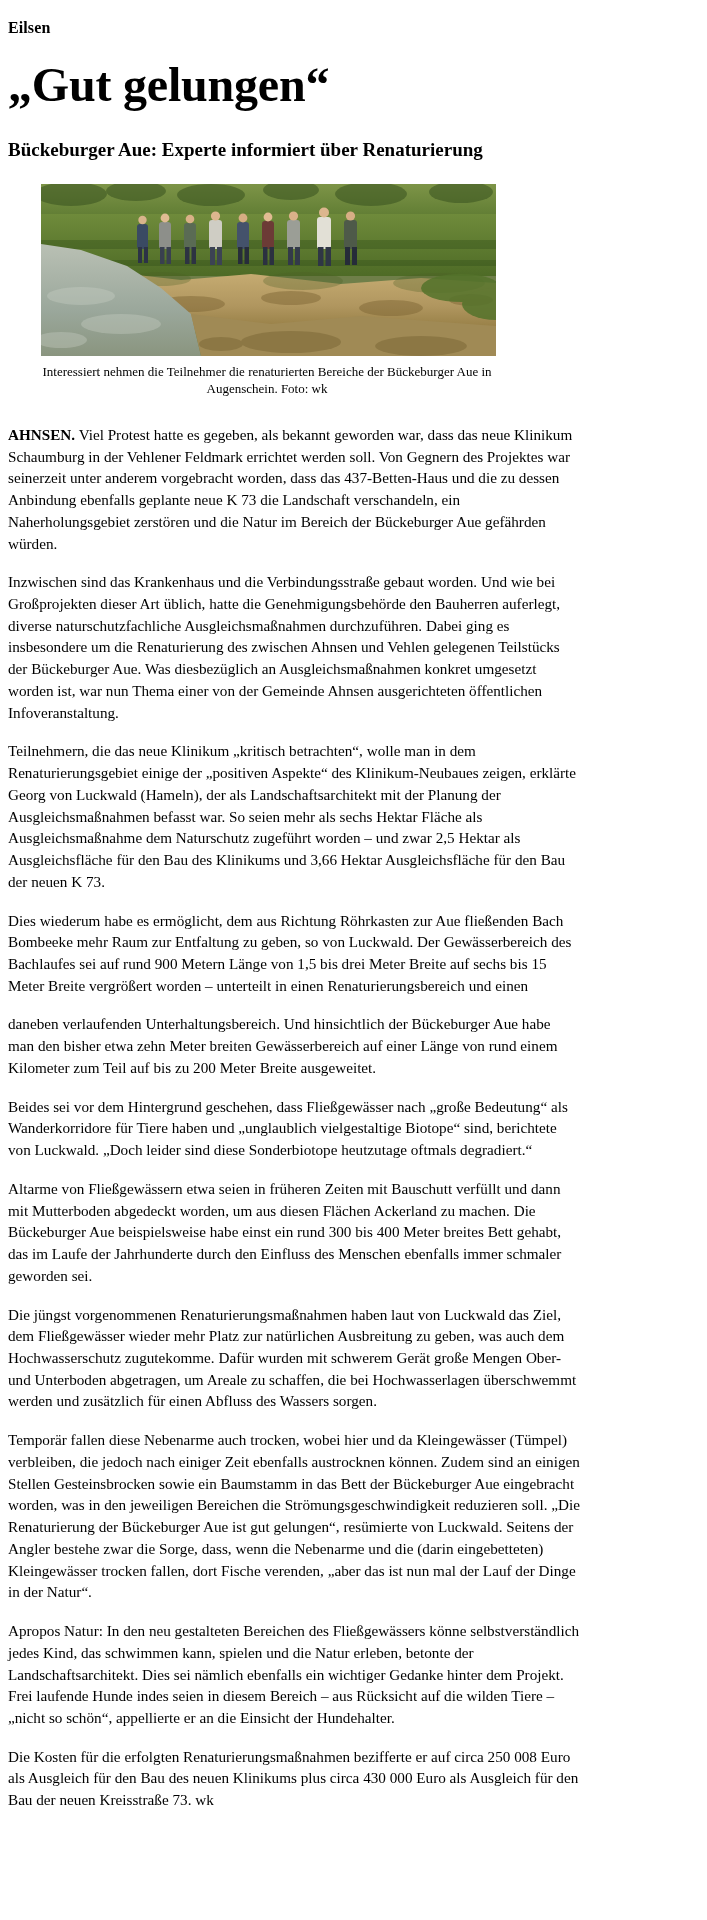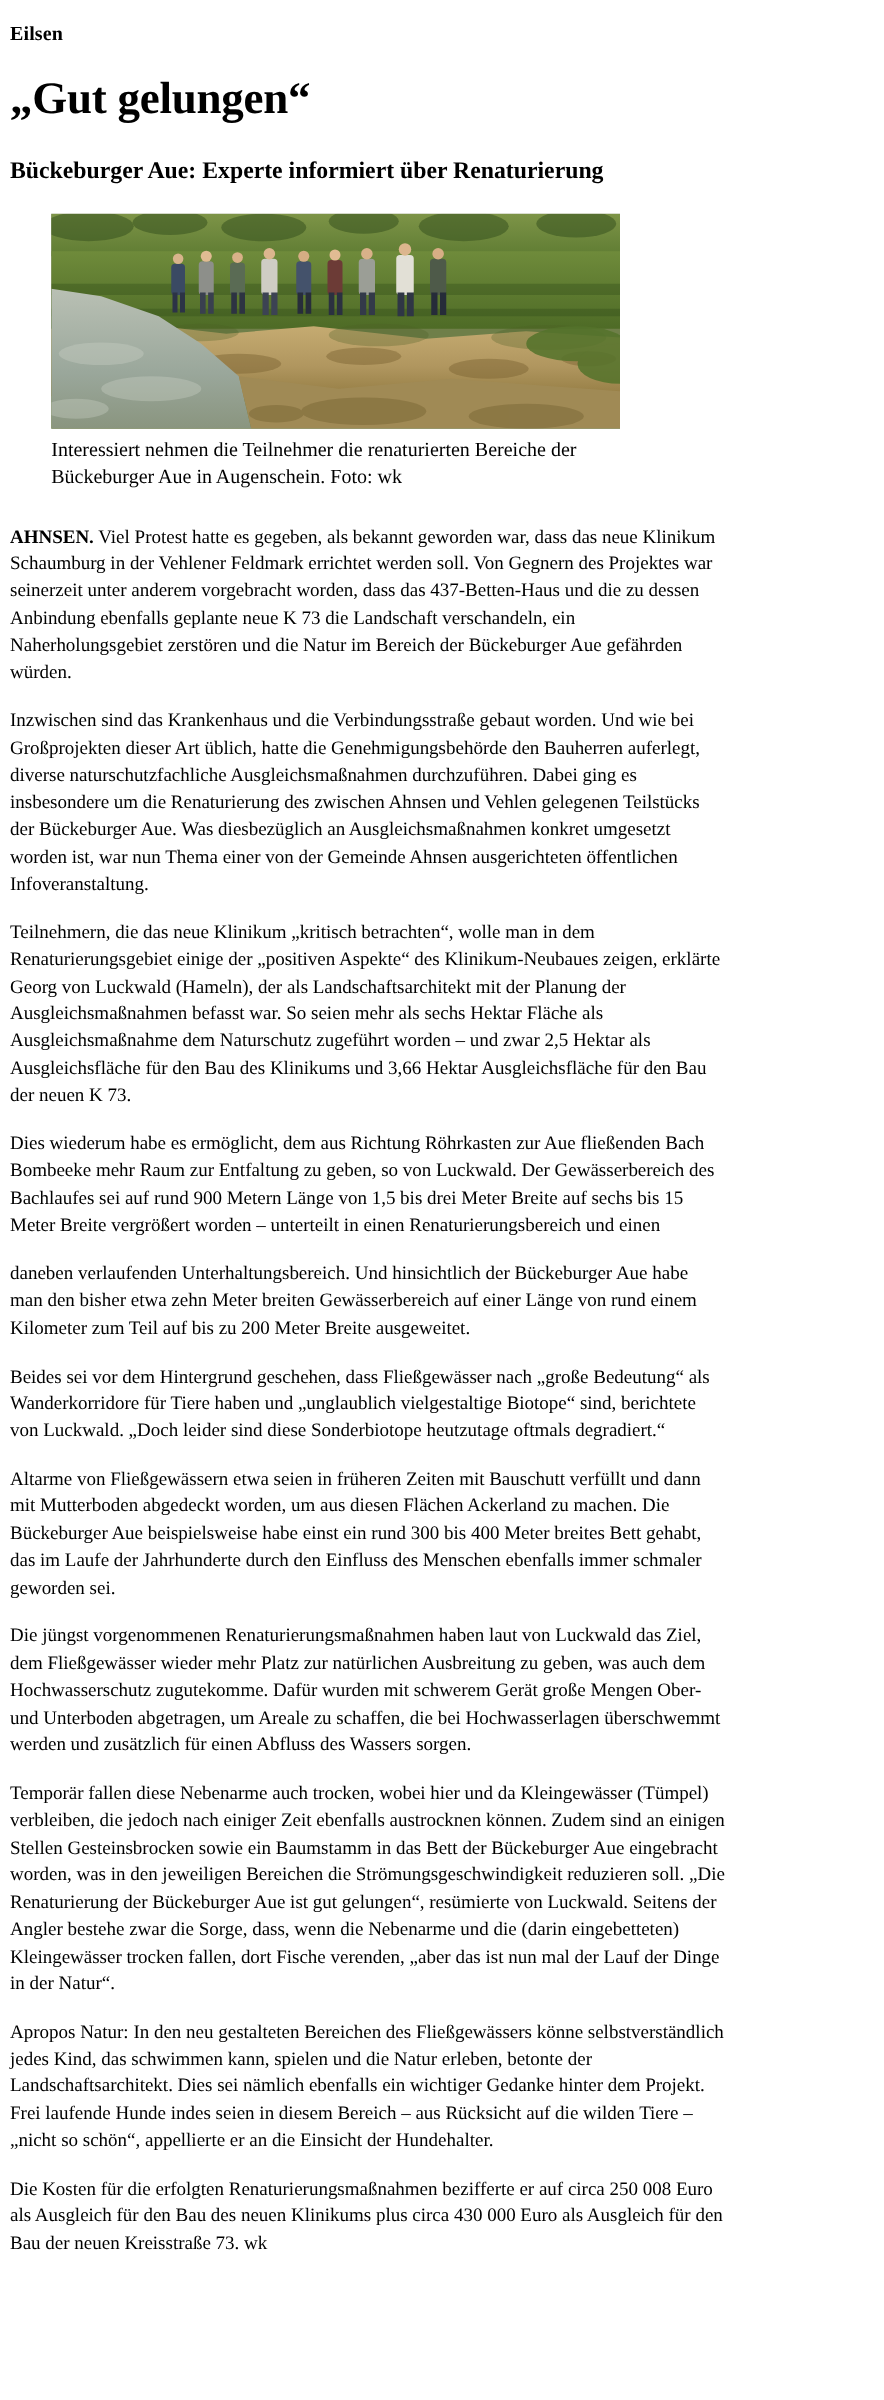--- a/index.html
+++ b/index.html
@@ -28,21 +28,21 @@
     font-size: 16px;
     line-height: 1.2;
     margin: 4px 0 0 0;
     letter-spacing: 0.1px;
   }
 
   
   .headline {
     font-family: "Liberation Serif", "DejaVu Serif", serif;
     font-weight: bold;
-    font-size: 36px;
+    font-size: 48px;
     line-height: 1.1;
     margin: 22px 0 0 0;
     letter-spacing: -0.2px;
   }
 
   
   .subheadline {
     font-family: "Liberation Serif", "DejaVu Serif", serif;
     font-weight: bold;
     font-size: 19px;
@@ -60,25 +60,26 @@
     height: 172px;
     display: block;
     position: relative;
     overflow: hidden;
     background: #6f7f49;
   }
   .photo svg { display: block; width: 100%; height: 100%; }
 
   .caption {
     font-family: "Liberation Serif", "DejaVu Serif", serif;
-    font-size: 16px;
+    font-size: 13px;
     line-height: 1.35;
     margin: 7px 0 15px 0;
     color: #000;
     width: 452px;
+    text-align: center;
   }
 
   
   .body {
     margin-top: 26px;
   }
   .body p {
     font-family: "Liberation Serif", "DejaVu Serif", serif;
     font-size: 15.2px;
     line-height: 1.43;

